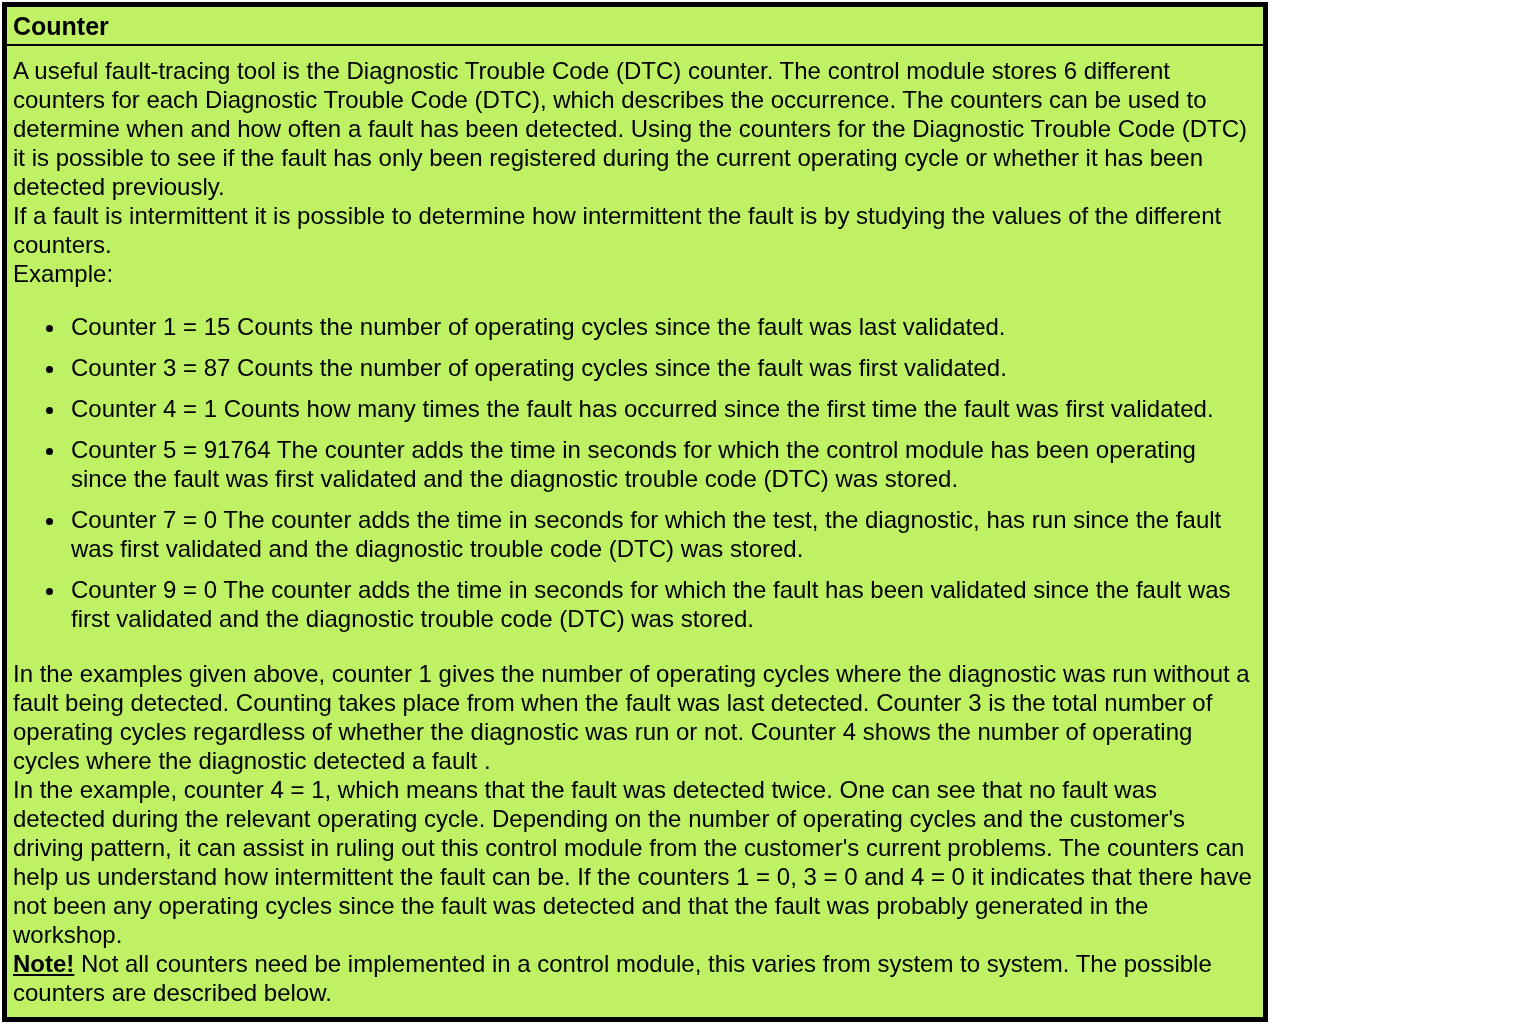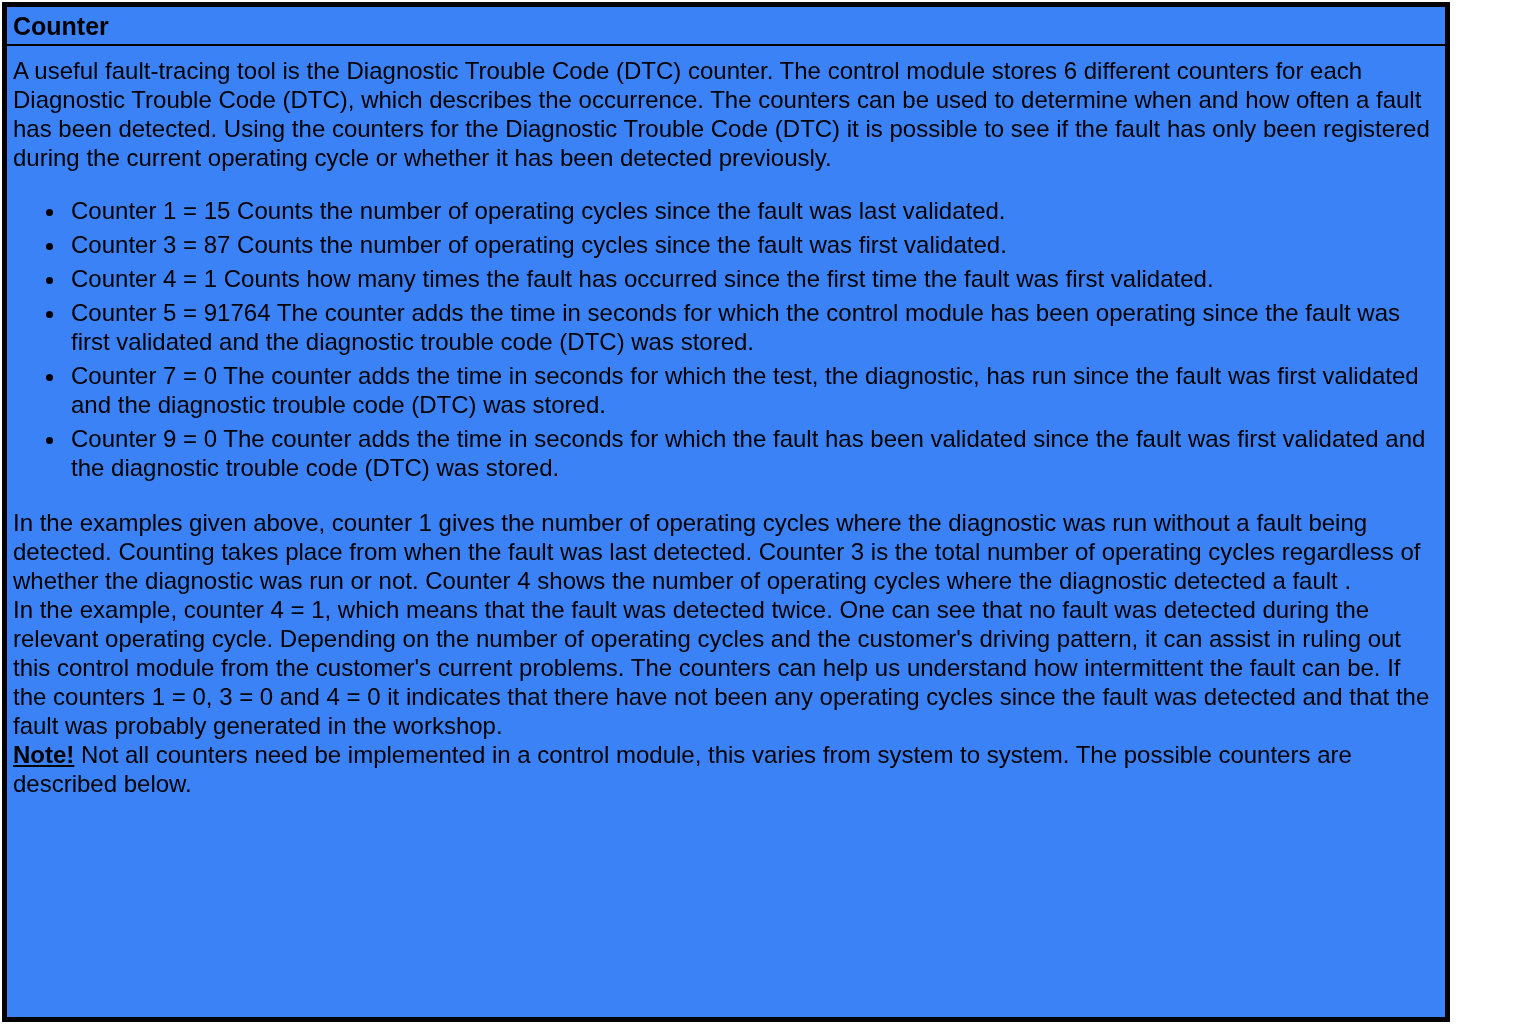--- a/index.html
+++ b/index.html
@@ -9,25 +9,25 @@
     width: 1520px;
     height: 1032px;
     font-family: "Liberation Sans", sans-serif;
     color: #000000;
     -webkit-font-smoothing: none;
   }
   .doc {
     position: absolute;
     left: 2px;
     top: 2px;
-    width: 1448px;
+    width: 1266px;
     height: 1020px;
     box-sizing: border-box;
     border: 5px solid #000000;
-    background: #3b82f6;
+    background: #bef264;
     overflow: hidden;
   }
   .title-bar {
     border-bottom: 2px solid #000000;
     padding: 5px 6px 4px 6px;
     font-size: 25px;
     font-weight: bold;
     line-height: 28px;
   }
   .content {
@@ -36,35 +36,37 @@
     line-height: 29px;
     letter-spacing: 0px;
   }
   .para { margin: 0; }
   ul.counter-list {
     margin: 24px 0 26px 0;
     padding: 0 0 0 54px;
     list-style: disc outside;
   }
   ul.counter-list li {
-    margin: 5px 0 4px 0;
+    margin: 12px 0 4px 0;
     padding-left: 4px;
   }
   .note-label { font-weight: bold; text-decoration: underline; }
 </style>
 </head>
 <body>
 
 <div class="doc">
 
   <div class="title-bar">Counter</div>
 
   <div class="content">
 
     <div class="para">A useful fault-tracing tool is the Diagnostic Trouble Code (DTC) counter. The control module stores 6 different counters for each Diagnostic Trouble Code (DTC), which describes the occurrence. The counters can be used to determine when and how often a fault has been detected. Using the counters for the Diagnostic Trouble Code (DTC) it is possible to see if the fault has only been registered during the current operating cycle or whether it has been detected previously.</div>
+    <div class="para">If a fault is intermittent it is possible to determine how intermittent the fault is by studying the values of the different counters.</div>
+    <div class="para">Example:</div>
 
     <ul class="counter-list">
       <li>Counter 1 = 15 Counts the number of operating cycles since the fault was last validated.</li>
       <li>Counter 3 = 87 Counts the number of operating cycles since the fault was first validated.</li>
       <li>Counter 4 = 1 Counts how many times the fault has occurred since the first time the fault was first validated.</li>
       <li>Counter 5 = 91764 The counter adds the time in seconds for which the control module has been operating since the fault was first validated and the diagnostic trouble code (DTC) was stored.</li>
       <li>Counter 7 = 0 The counter adds the time in seconds for which the test, the diagnostic, has run since the fault was first validated and the diagnostic trouble code (DTC) was stored.</li>
       <li>Counter 9 = 0 The counter adds the time in seconds for which the fault has been validated since the fault was first validated and the diagnostic trouble code (DTC) was stored.</li>
     </ul>
 

